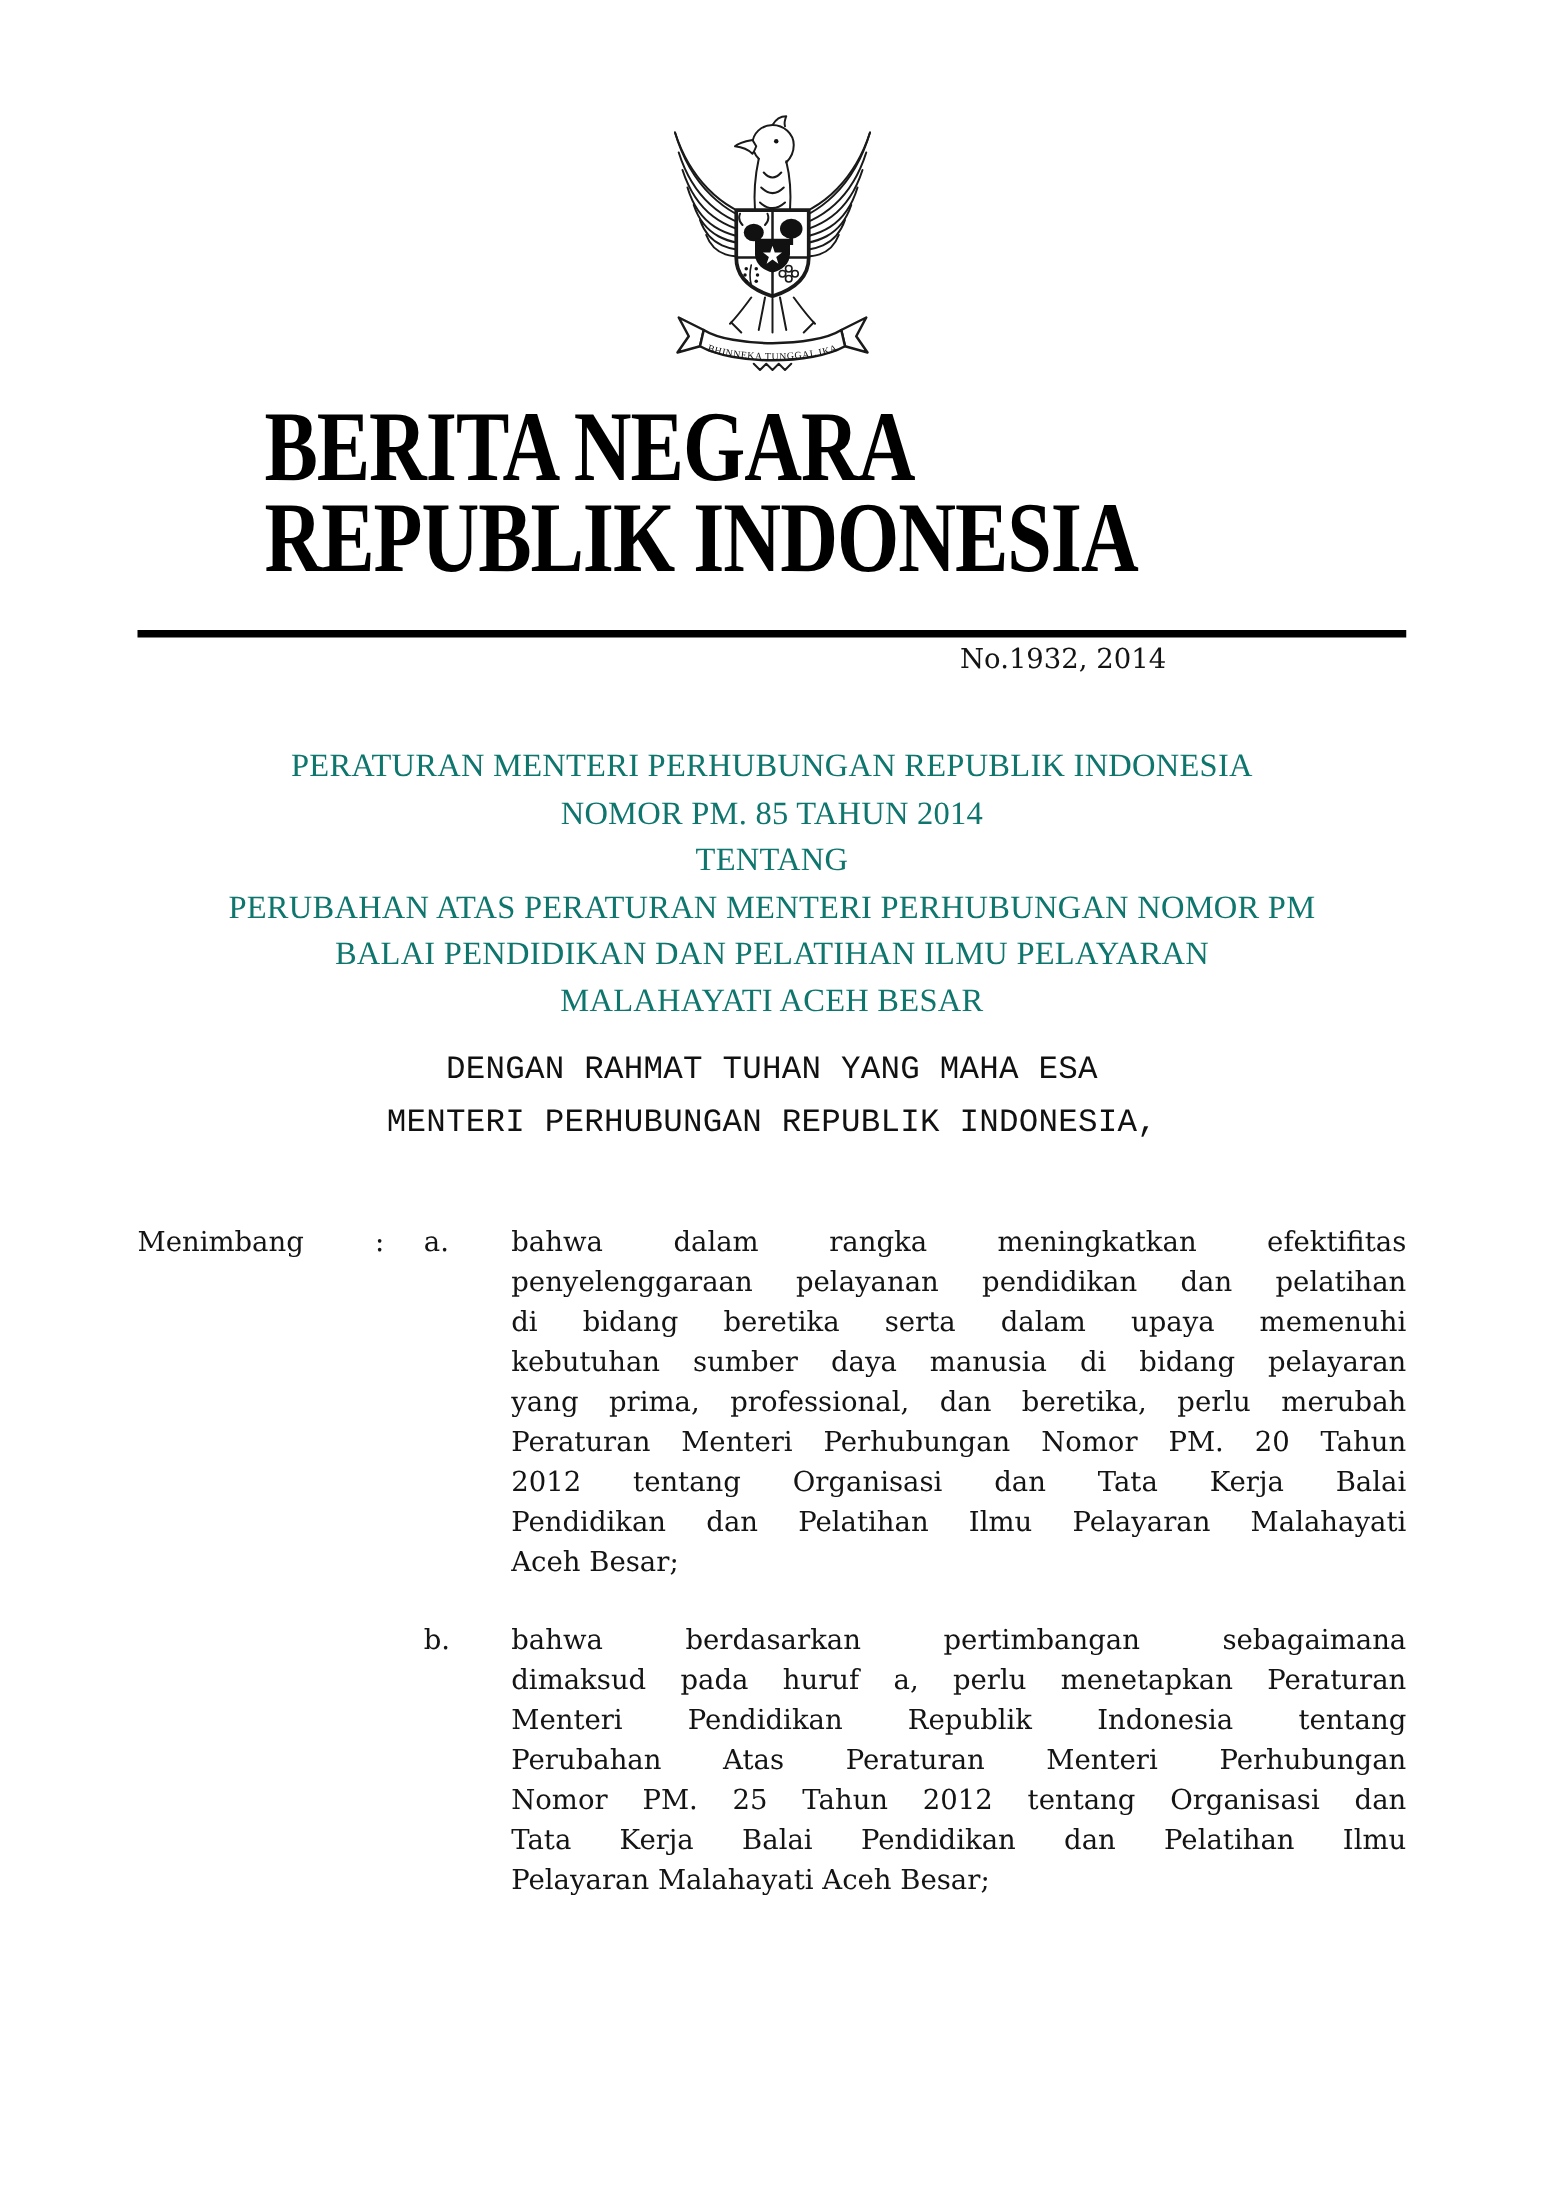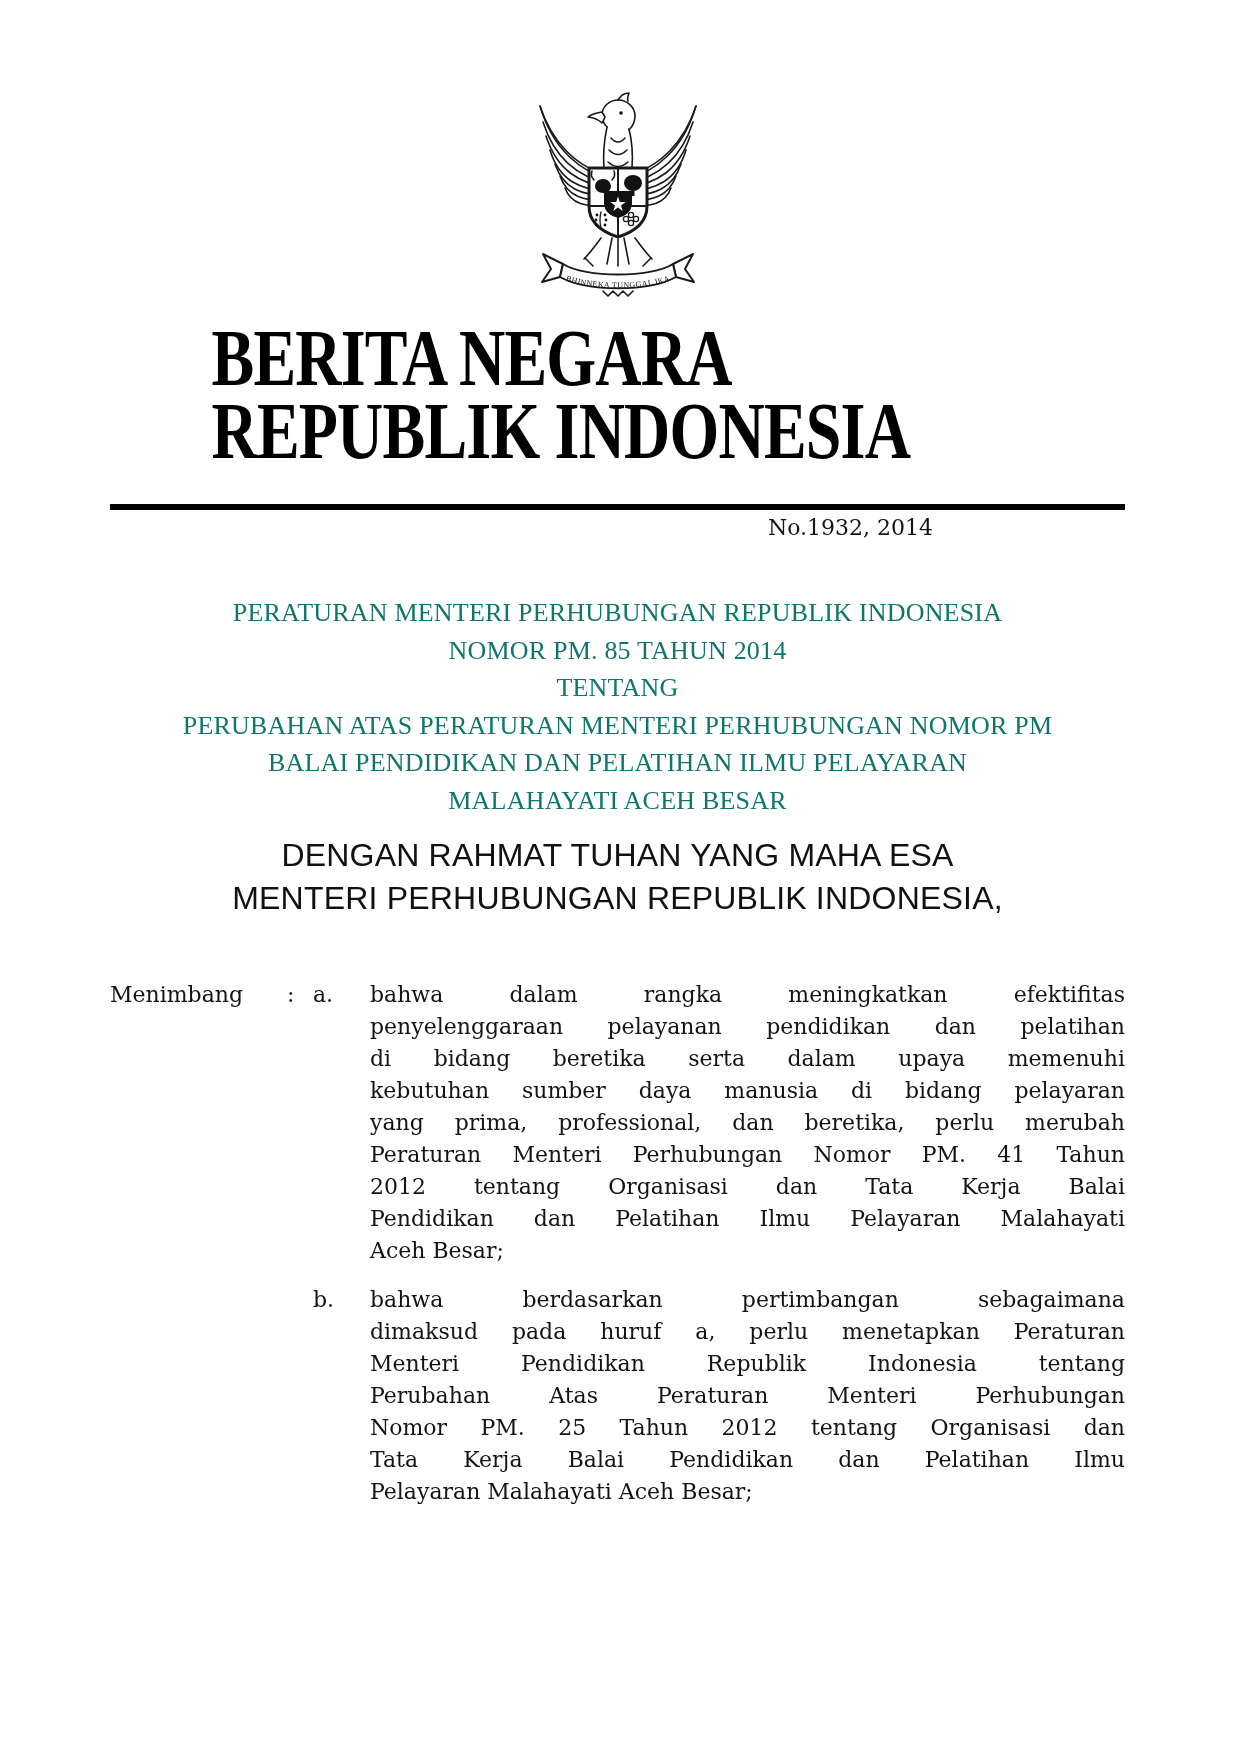--- a/index.html
+++ b/index.html
@@ -50,35 +50,36 @@
     font-size: 26px;
     line-height: 37.5px;
     letter-spacing: 0.2px;
     color: #0f766e;
   }
 
   
   .preamble {
     margin-top: 18px;
     text-align: center;
-    font-family: Liberation Sans, sans-serif;
-    font-size: 32px;
+    font-family: Liberation Mono, monospace;
+    font-size: 26px;
     line-height: 37.5px;
     letter-spacing: 0.2px;
     color: #111;
   }
   .pre-line2 { margin-top: 5px; }
 
   
   .consider {
     margin-top: 62px;
     display: grid;
     grid-template-columns: 177px 26px 57px 1fr;
     font-size: 22px;
     line-height: 32px;
+    gap: 13px;
   }
   .c-row2 { margin-top: 17px; }
   .c-letter { grid-column: 3; }
   .c-text { grid-column: 4; }
 </style>
 </head>
 <body>
 
 <div class="page">
 
@@ -182,21 +183,21 @@
   <div class="consider">
     <div class="c-label">Menimbang</div>
     <div class="c-colon">:</div>
     <div class="c-letter">a.</div>
     <div class="c-text">
         <div class="jl">bahwa dalam rangka meningkatkan efektifitas</div>
         <div class="jl">penyelenggaraan pelayanan pendidikan dan pelatihan</div>
         <div class="jl">di bidang beretika serta dalam upaya memenuhi</div>
         <div class="jl">kebutuhan sumber daya manusia di bidang pelayaran</div>
         <div class="jl">yang prima, professional, dan beretika, perlu merubah</div>
-        <div class="jl">Peraturan Menteri Perhubungan Nomor PM. 41 Tahun</div>
+        <div class="jl">Peraturan Menteri Perhubungan Nomor PM. 20 Tahun</div>
         <div class="jl">2012 tentang Organisasi dan Tata Kerja Balai</div>
         <div class="jl">Pendidikan dan Pelatihan Ilmu Pelayaran Malahayati</div>
         <div>Aceh Besar;</div>
       </div>
     <div class="c-letter c-row2">b.</div>
     <div class="c-text c-row2">
         <div class="jl">bahwa berdasarkan pertimbangan sebagaimana</div>
         <div class="jl">dimaksud pada huruf a, perlu menetapkan Peraturan</div>
         <div class="jl">Menteri Pendidikan Republik Indonesia tentang</div>
         <div class="jl">Perubahan Atas Peraturan Menteri Perhubungan</div>

